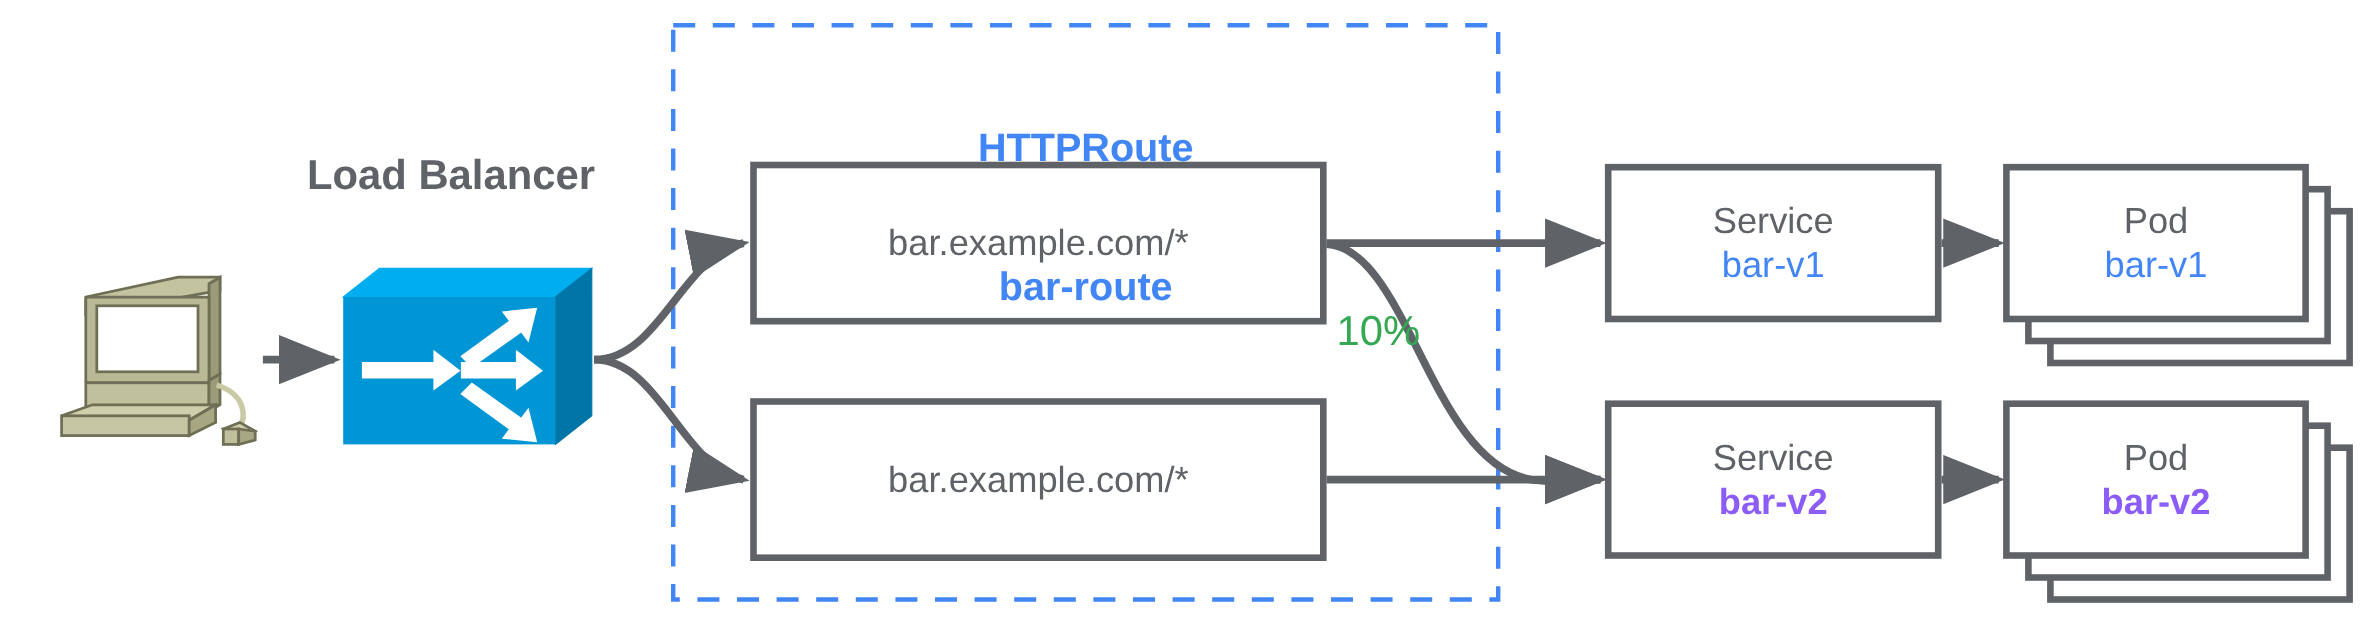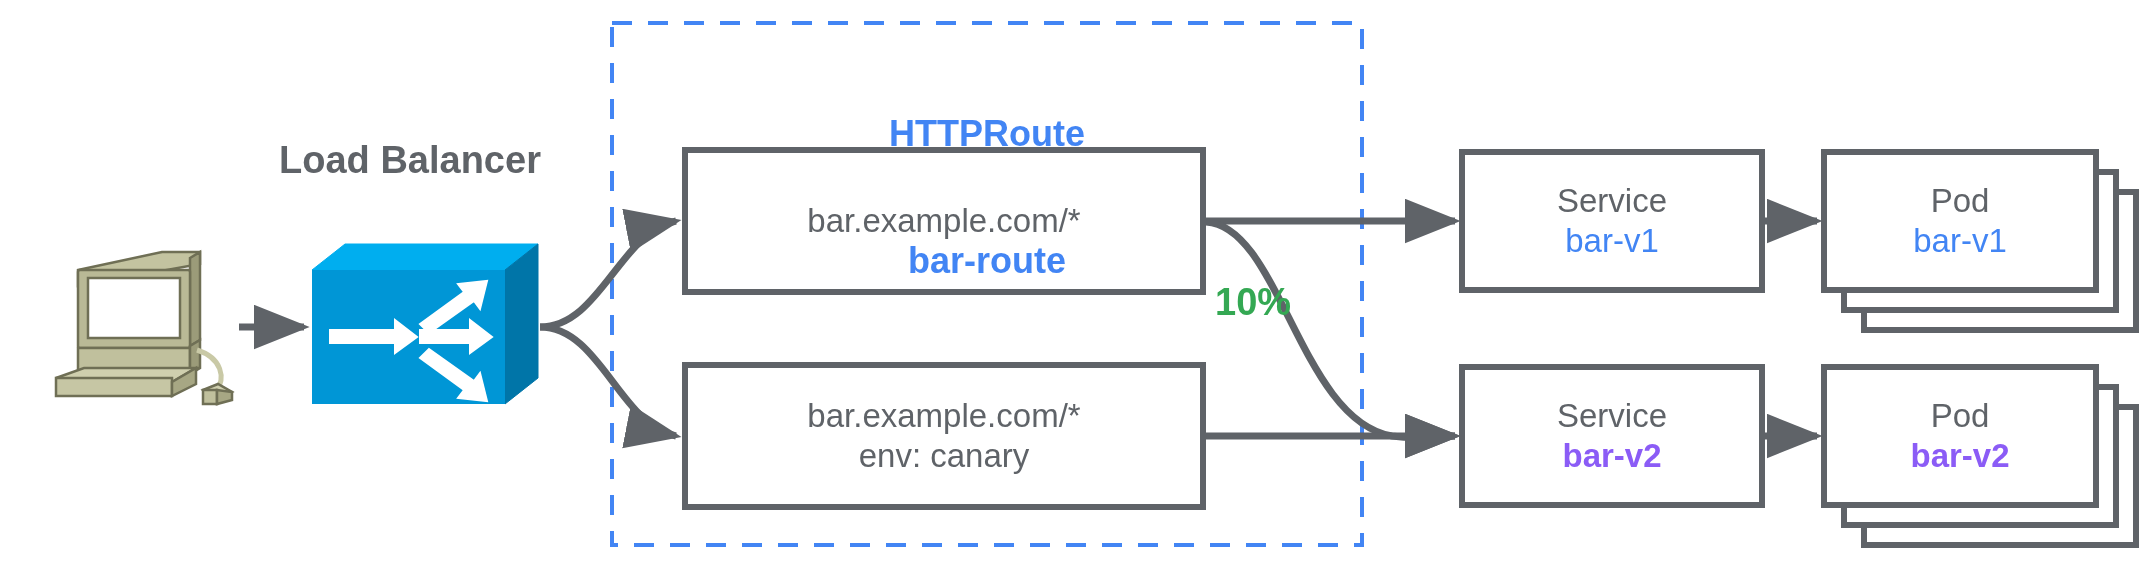--- a/index.html
+++ b/index.html
@@ -53,21 +53,21 @@
     font-size: 38px;
     font-weight: bold;
     color: #4285f4;
     text-align: left;
   }
   .lbl-pct-10 {
     left: 1215px;
     top: 280px;
     width: 150px;
     font-size: 38px;
-    font-weight: bold;
+    font-weight: normal;
     color: #34a853;
     text-align: left;
   }
   .boxtext {
     position: absolute;
     text-align: center;
     color: #5f6368;
     font-size: 33px;
     line-height: 1.22;
     display: flex;
@@ -180,21 +180,20 @@
     <div>HTTPRoute</div>
     <div>bar-route</div>
   </div>
 
   <div class="boxtext match-top">
     <span>bar.example.com/*</span>
   </div>
 
   <div class="boxtext match-bot">
     <span>bar.example.com/*</span>
-    <span>env: canary</span>
   </div>
 
   <div class="lbl lbl-pct-10">10%</div>
 
   <div class="boxtext svc-top">
     <span>Service</span>
     <span class="accent-blue">bar-v1</span>
   </div>
 
   <div class="boxtext svc-bot">

